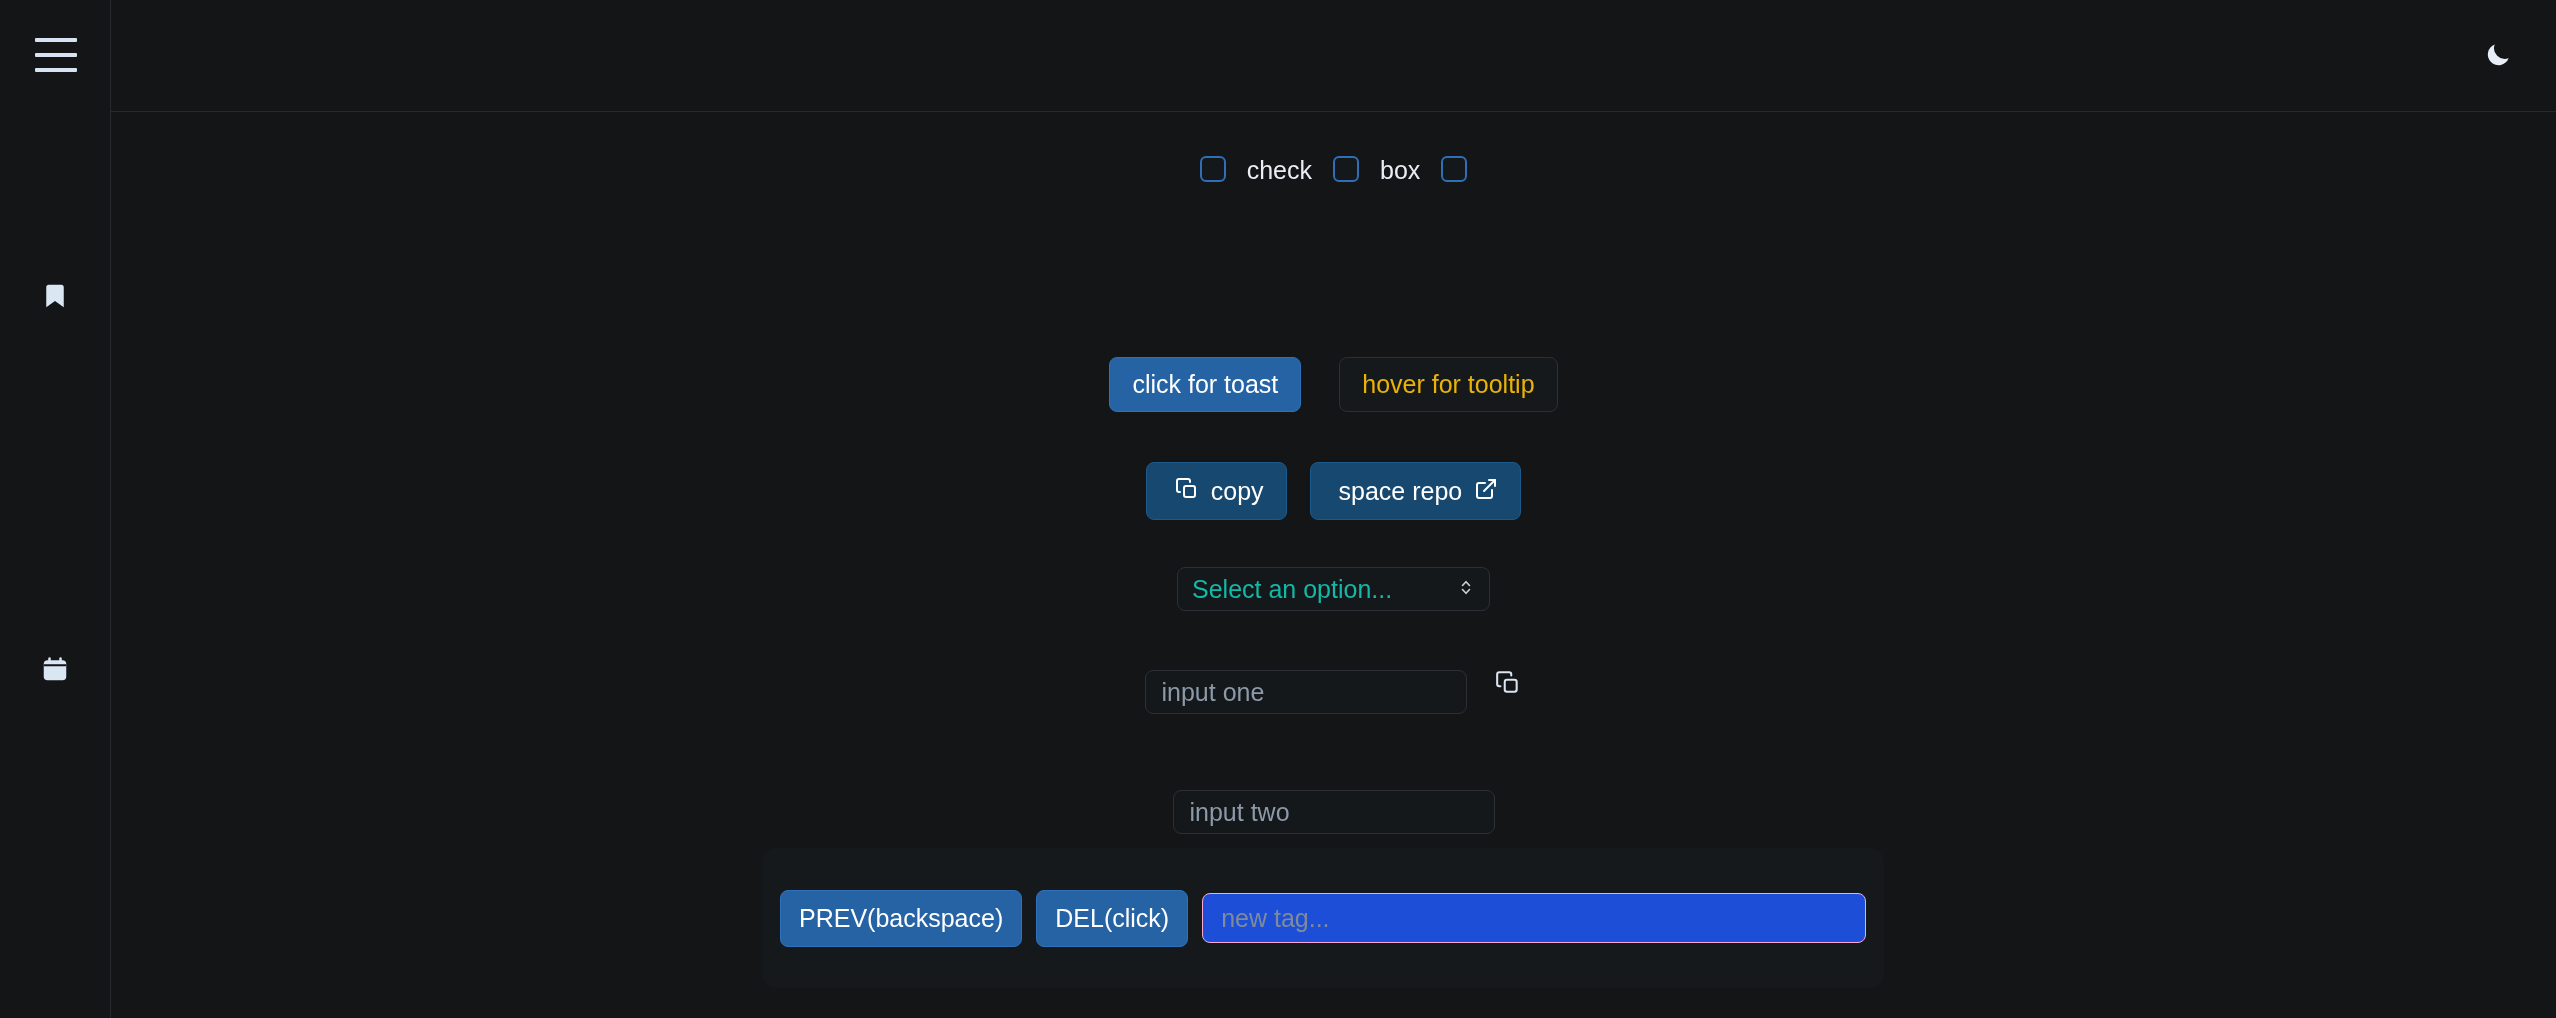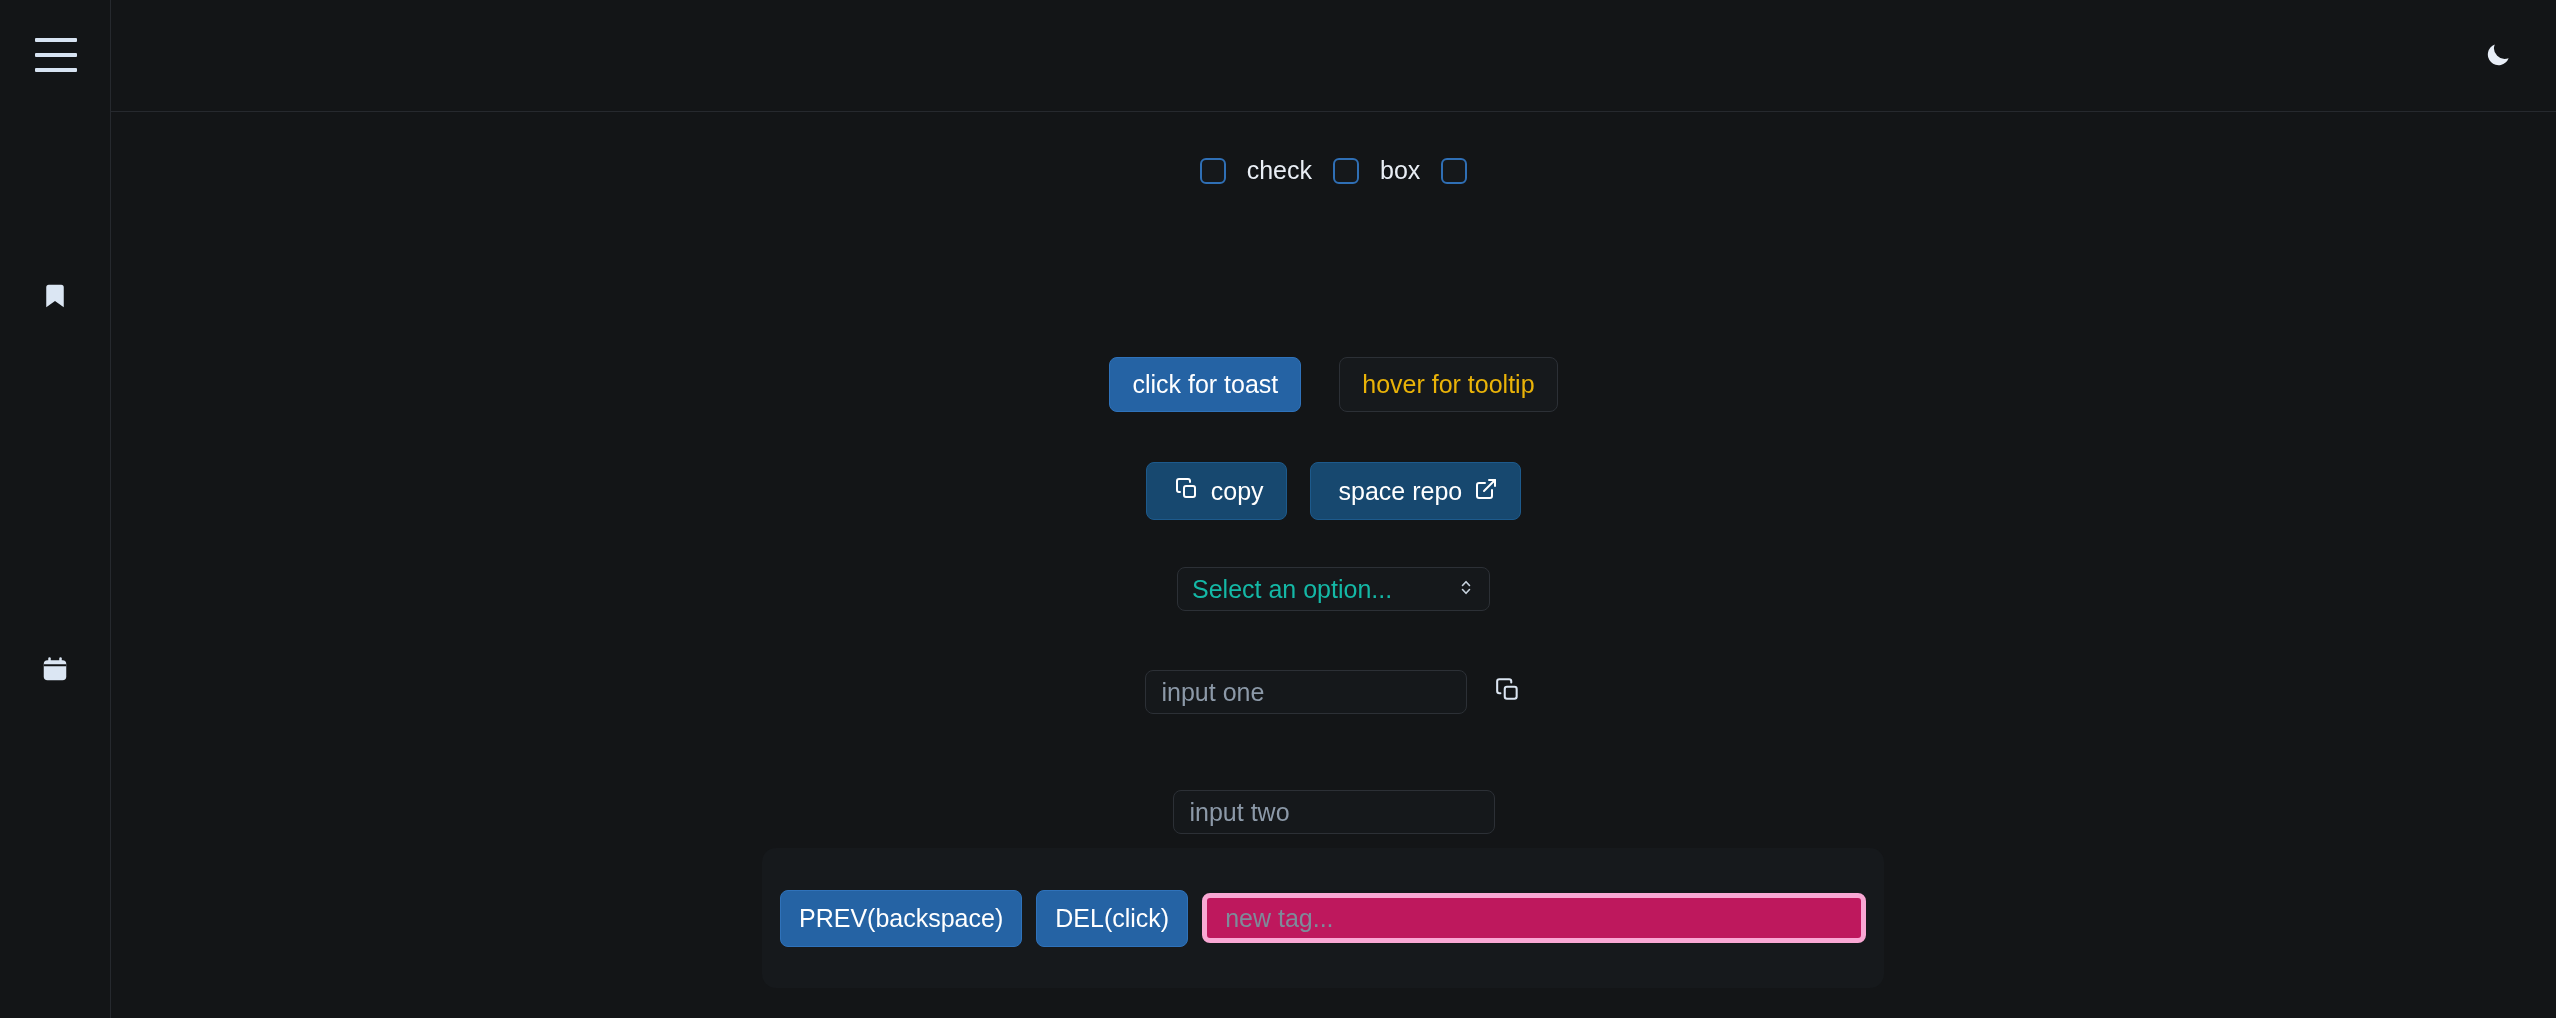--- a/index.html
+++ b/index.html
@@ -89,21 +89,21 @@
   
   .main {
     position: absolute;
     left: 111px; top: 112px;
     width: 2445px;
     height: 906px;
   }
   .row {
     position: absolute;
     display: flex;
-    align-items: center;
+    align-items: flex-start;
     left: 0;
     width: 2445px;
     justify-content: center;
   }
 
   
   .row-check { top: 44px; gap: 0; }
   .cbox {
     width: 26px;
     height: 26px;
@@ -248,22 +248,22 @@
     font-family: "Liberation Sans", sans-serif;
     font-size: 25px;
     padding: 13px 18px;
     border-radius: 8px;
     cursor: pointer;
     white-space: nowrap;
   }
   .tag-input {
     flex: 1;
     height: 50px;
-    background: #be185d;
-    border: 5px solid #f9a8d4;
+    background: #1d4ed8;
+    border: 1px solid #f9a8d4;
     border-radius: 8px;
     font-family: "Liberation Sans", sans-serif;
     font-size: 25px;
     color: #e9eef5;
     padding: 0 18px;
     box-sizing: border-box;
     outline: none;
   }
   .tag-input::placeholder { color: #7e8b9a; opacity: 1; }
 </style>

